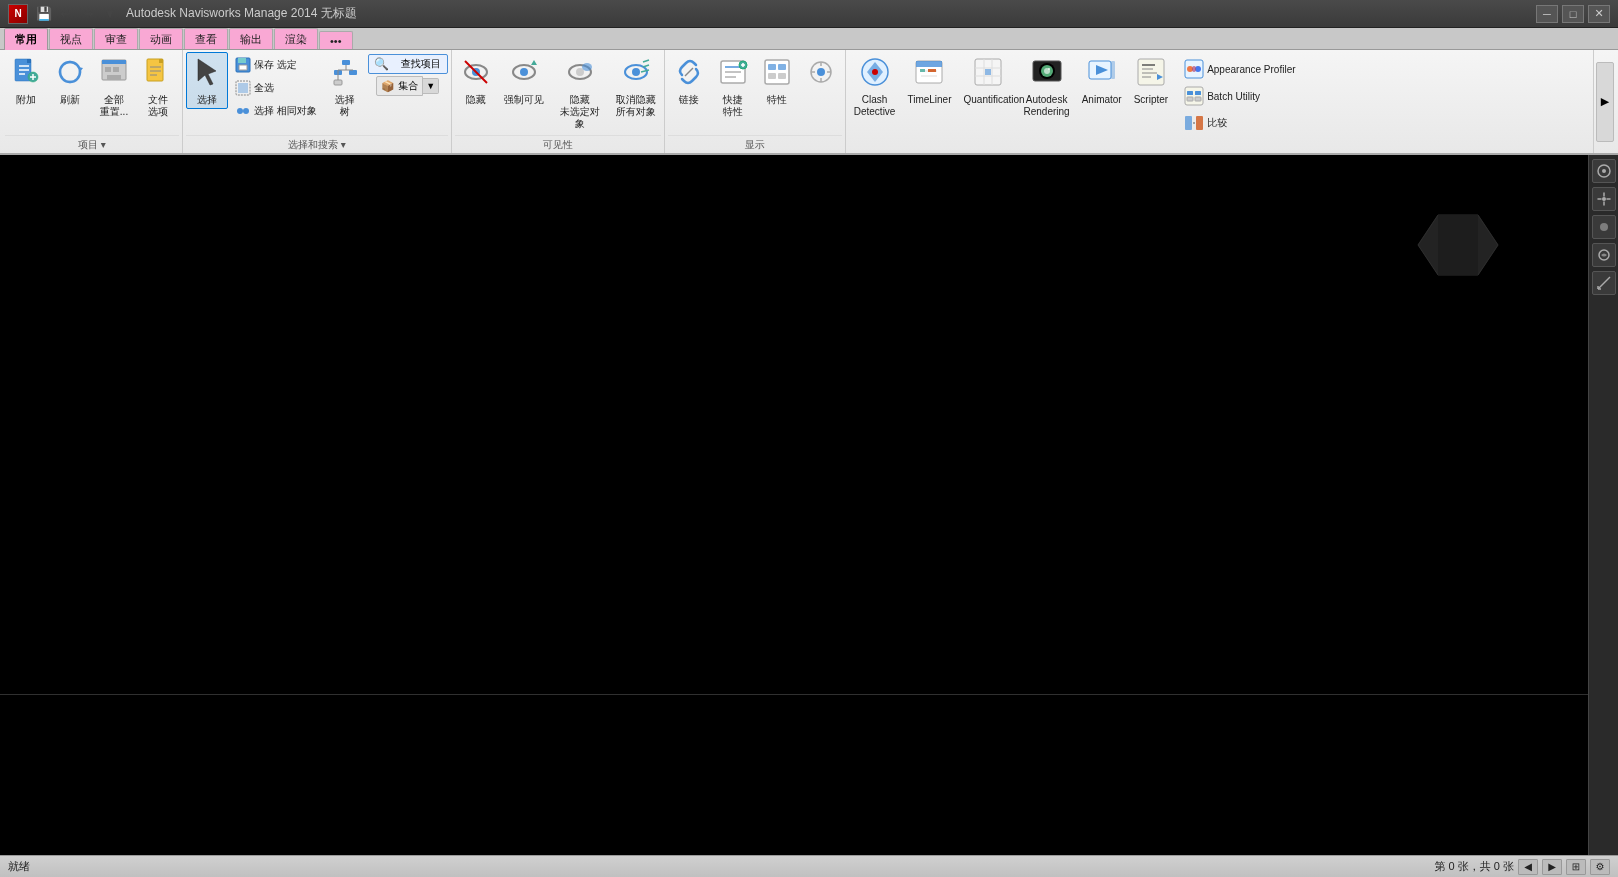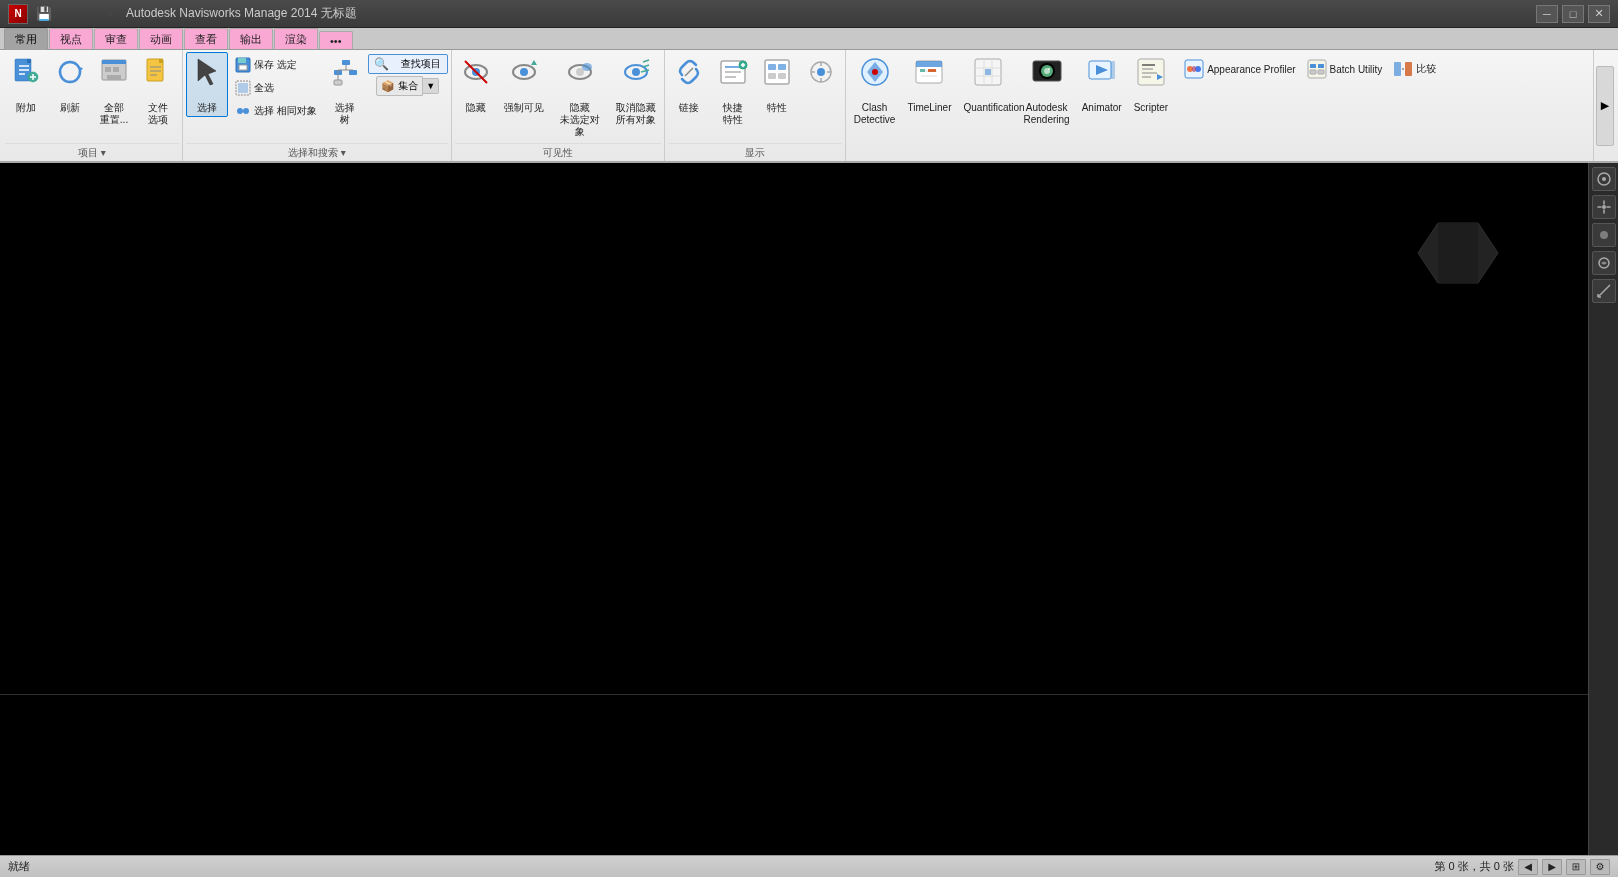--- a/index.html
+++ b/index.html
@@ -52,23 +52,23 @@
       background: #f9a8d4;
       border: 1px solid #aaa;
       border-bottom: none;
       font-size: 11px;
       cursor: pointer;
       color: #222;
       white-space: nowrap;
       border-radius: 2px 2px 0 0;
     }
     .ribbon-tab.active {
-      background: #a3a3a3;
+      background: #f9a8d4;
       border-color: #999;
-      font-weight: normal;
+      font-weight: bold;
       color: #000;
       margin-bottom: -1px;
       padding-bottom: 3px;
     }
 
     
     .ribbon-toolbar {
       background: linear-gradient(to bottom, #f5f5f5, #e8e8e8);
       border-bottom: 2px solid #aaa;
       display: flex;
@@ -111,21 +111,21 @@
       flex-direction: column;
       align-items: center;
       justify-content: flex-start;
       padding: 3px 4px 2px 4px;
       cursor: pointer;
       border: 1px solid transparent;
       border-radius: 2px;
       background: transparent;
       min-width: 38px;
       text-align: center;
-      gap: 14px;
+      gap: 6px;
       transition: background 0.1s;
     }
     .ribbon-btn.active {
       background: rgba(0,120,215,0.2);
       border-color: rgba(0,120,215,0.5);
     }
     .ribbon-btn-icon {
       width: 32px; height: 32px;
       display: flex; align-items: center; justify-content: center;
       font-size: 20px;
@@ -625,21 +625,21 @@
                 <line x1="7" y1="9" x2="20" y2="9" stroke="#555" stroke-width="1.5"></line>
                 <line x1="7" y1="13" x2="18" y2="13" stroke="#888" stroke-width="1"></line>
                 <line x1="7" y1="17" x2="22" y2="17" stroke="#888" stroke-width="1"></line>
                 <line x1="7" y1="21" x2="16" y2="21" stroke="#888" stroke-width="1"></line>
                 <polygon points="22,18 28,21 22,24" fill="#4a90d9"></polygon>
               </svg>
           </div>
           <div class="ribbon-btn-label">Scripter</div>
         </div>
 
-        <div class="tools-right-stack" style="margin-left:4px;justify-content:space-around;display:flex;flex-direction:row;padding:4px 0;">
+        <div class="tools-right-stack" style="margin-left:4px;justify-content:space-around;display:flex;flex-direction:column;padding:4px 0;">
           <div class="ribbon-btn-sm-stacked">
             <div style="width:20px;height:20px;display:flex;align-items:center;justify-content:center;">
               <svg width="20" height="20" viewBox="0 0 20 20">
                   <rect x="1" y="1" width="18" height="18" rx="2" fill="#e8f4ff" stroke="#4a90d9" stroke-width="1"></rect>
                   <circle cx="6" cy="10" r="3" fill="#e74"></circle>
                   <circle cx="14" cy="10" r="3" fill="#47e"></circle>
                   <ellipse cx="10" cy="10" rx="2" ry="3" fill="#a47" opacity="0.7"></ellipse>
                 </svg>
             </div>
             <div class="ribbon-btn-sm-label">Appearance Profiler</div>

